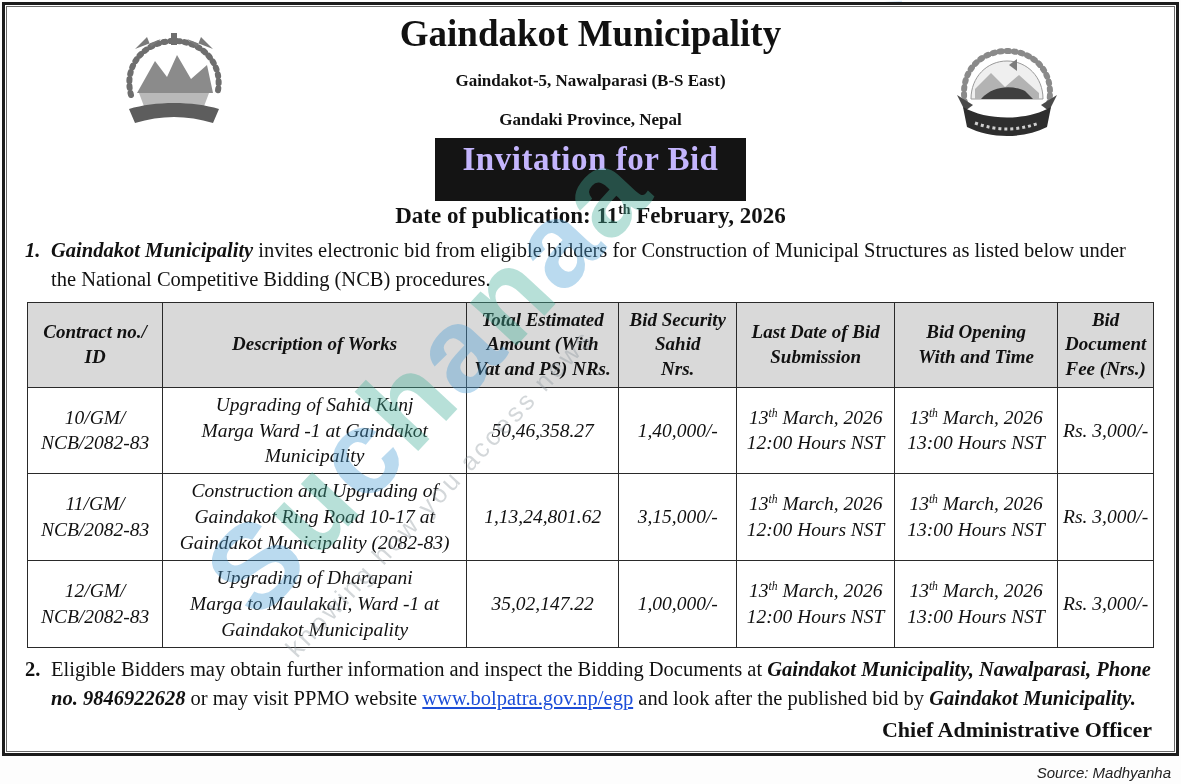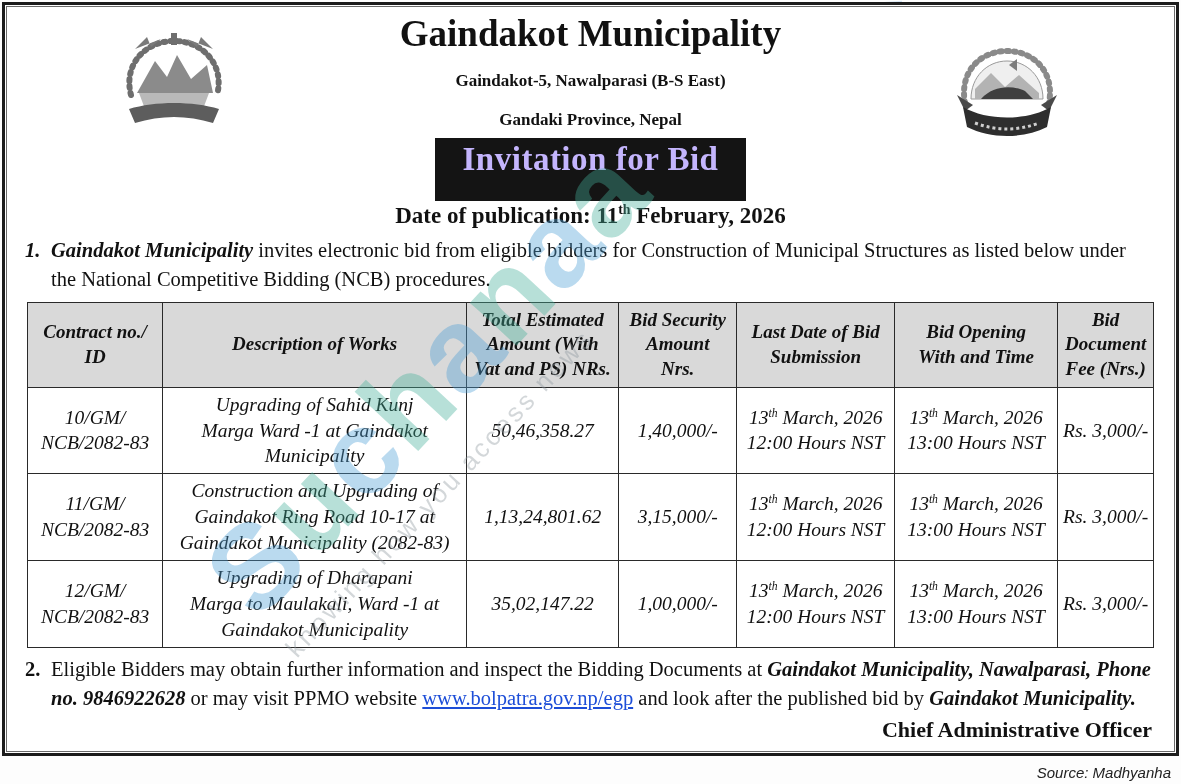--- a/index.html
+++ b/index.html
@@ -132,21 +132,21 @@
             </colgroup>
           <thead>
               <tr id="thead-row">
                 <th>Contract no./
 ID</th>
                 <th>Description of Works</th>
                 <th>Total Estimated
 Amount (With
 Vat and PS) NRs.</th>
                 <th>Bid Security
-Amount
+Sahid
 Nrs.</th>
                 <th>Last Date of Bid
 Submission</th>
                 <th>Bid Opening
 With and Time</th>
                 <th>Bid
 Document
 Fee (Nrs.)</th>
               </tr>
             </thead>

